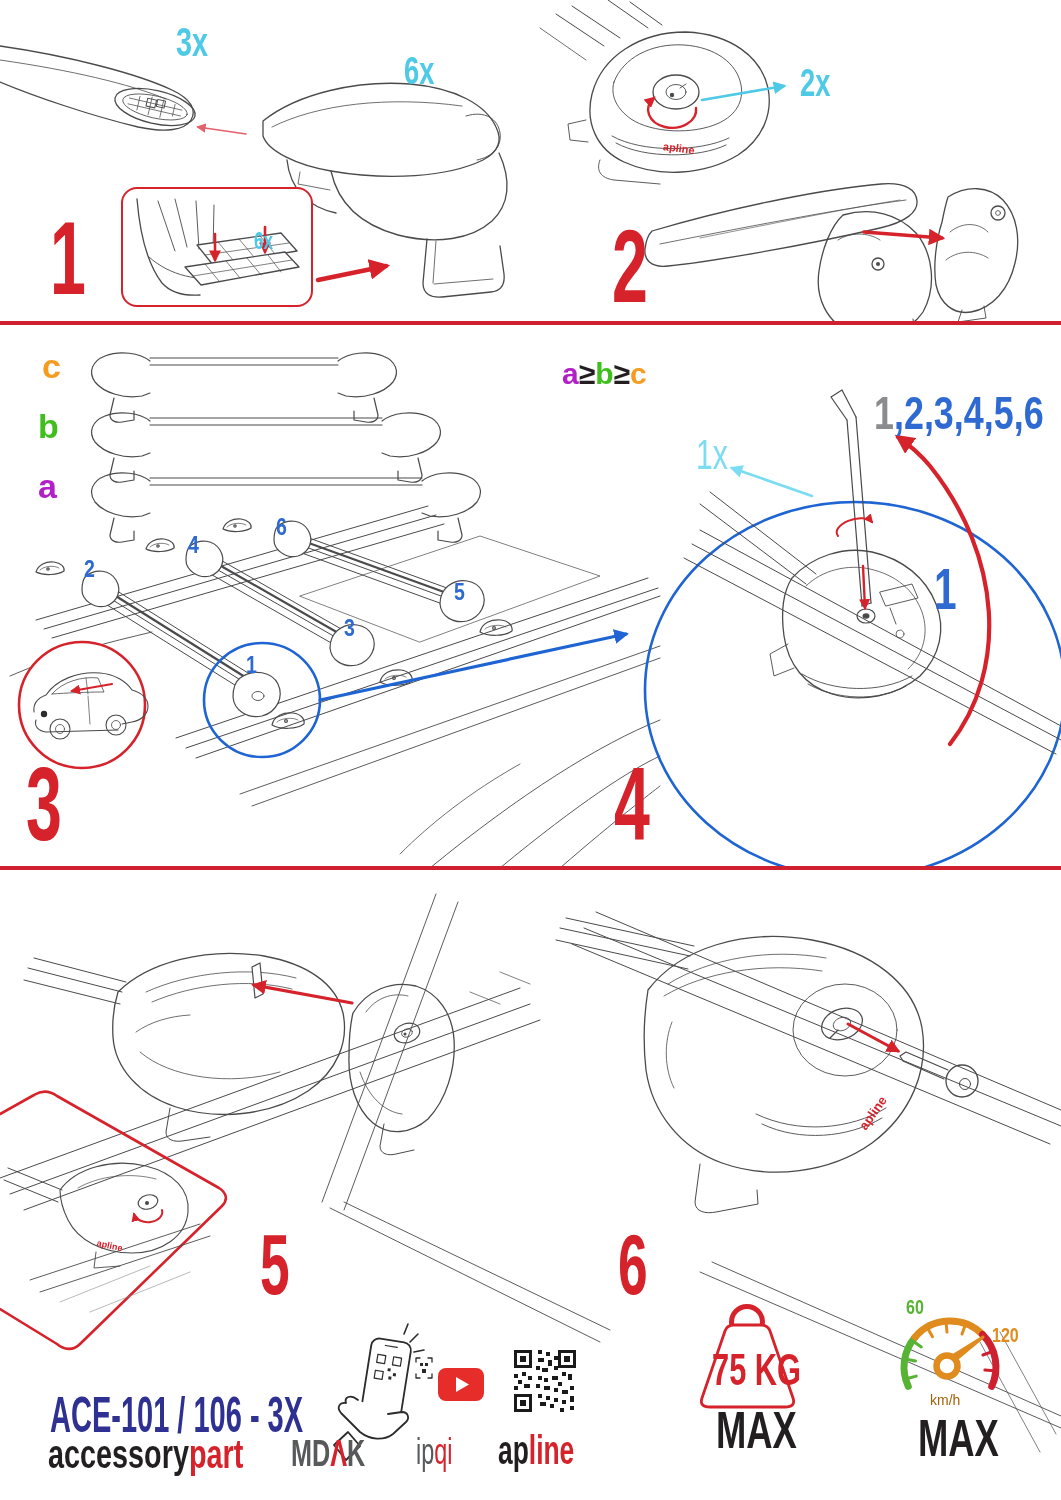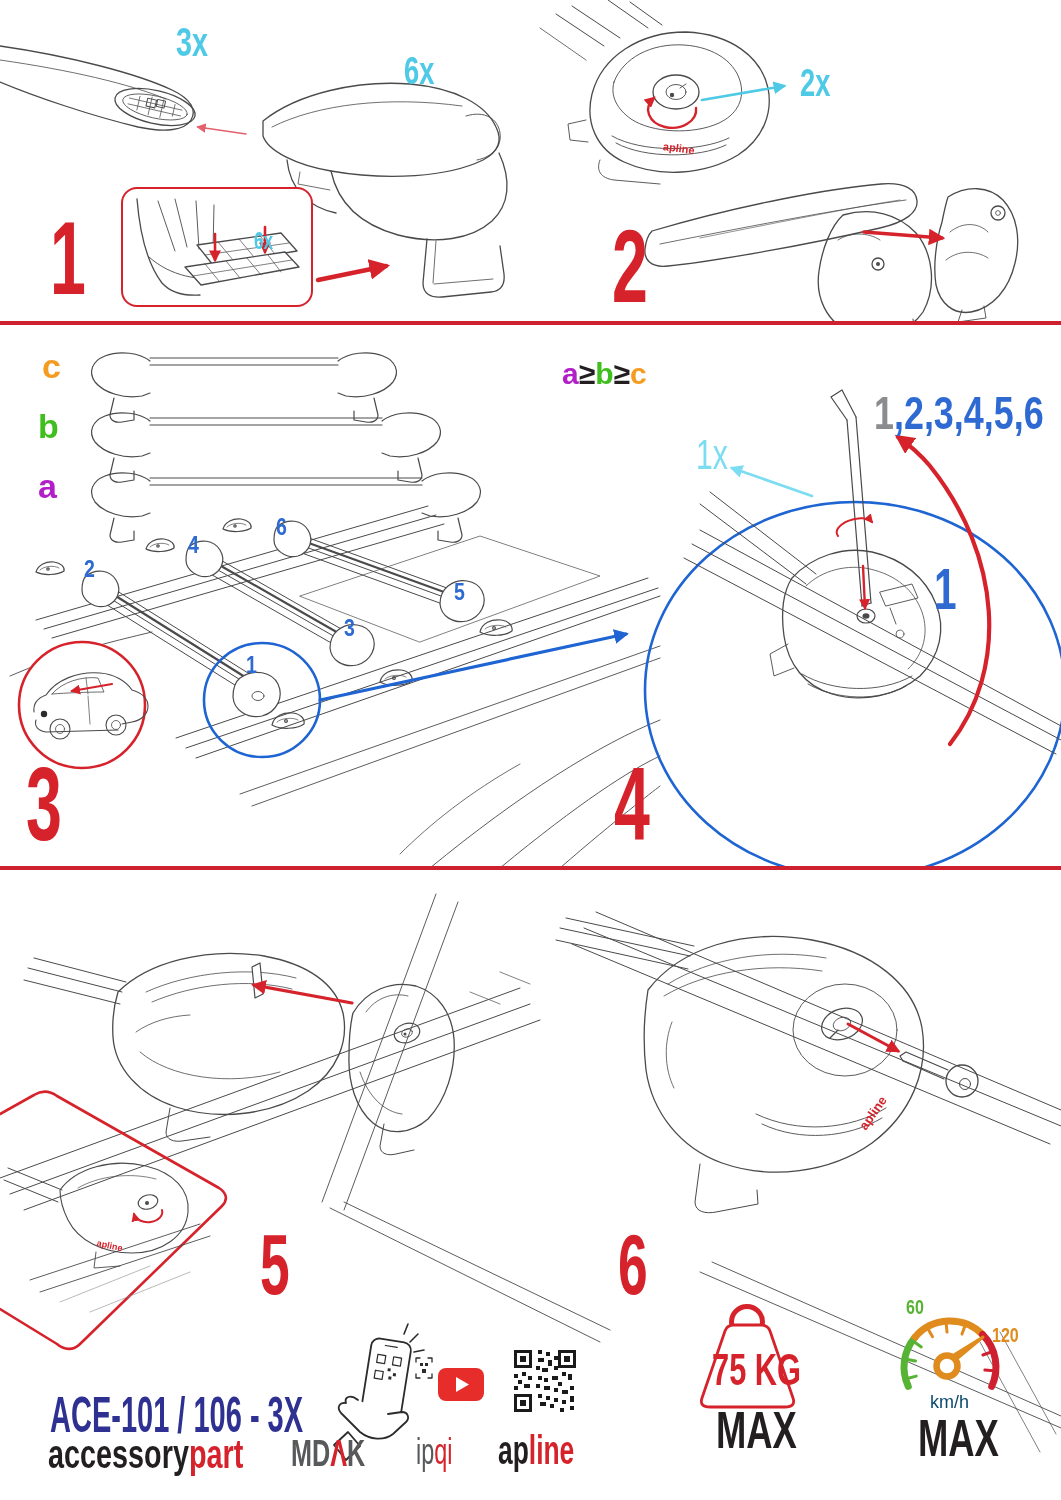--- a/index.html
+++ b/index.html
@@ -421,16 +421,16 @@
   </span>
   <span class="t" style="left:498px;top:1430px;font-size:40px;font-weight:bold;transform:scaleX(.66)">
     <span style="color:#231f20">ap</span><span style="color:#d6232b">line</span>
   </span>
 
   <span class="t" style="left:712px;top:1348px;font-size:44px;font-weight:bold;color:#d6232b;transform:scaleX(.7)">75 KG</span>
   <span class="t" style="left:716px;top:1404px;font-size:52px;font-weight:bold;color:#231f20;transform:scaleX(.7)">MAX</span>
 
   <span class="t" style="left:906px;top:1297px;font-size:20px;font-weight:bold;color:#56b333;transform:scaleX(.8)">60</span>
   <span class="t" style="left:992px;top:1325px;font-size:20px;font-weight:bold;color:#e08b1e;transform:scaleX(.8)">120</span>
-  <span class="t" style="left:930px;top:1393px;font-size:18px;color:#0c4a6e">km/h</span>
+  <span class="t" style="left:930px;top:1393px;font-size:14px;color:#a16207">km/h</span>
   <span class="t" style="left:918px;top:1412px;font-size:52px;font-weight:bold;color:#231f20;transform:scaleX(.7)">MAX</span>
 
 </div>
 
 </body></html>

